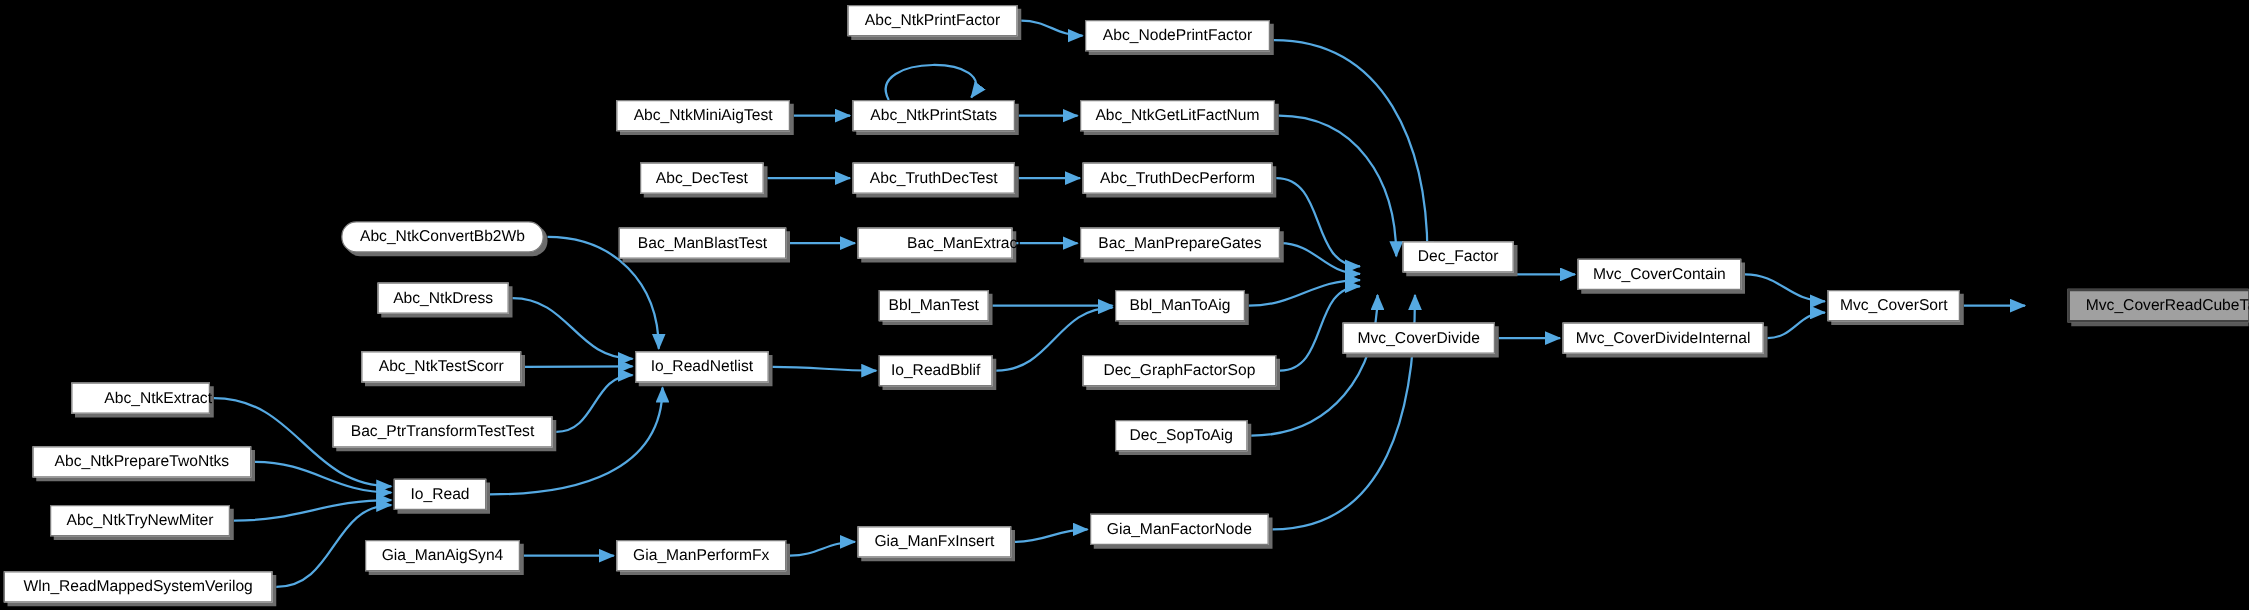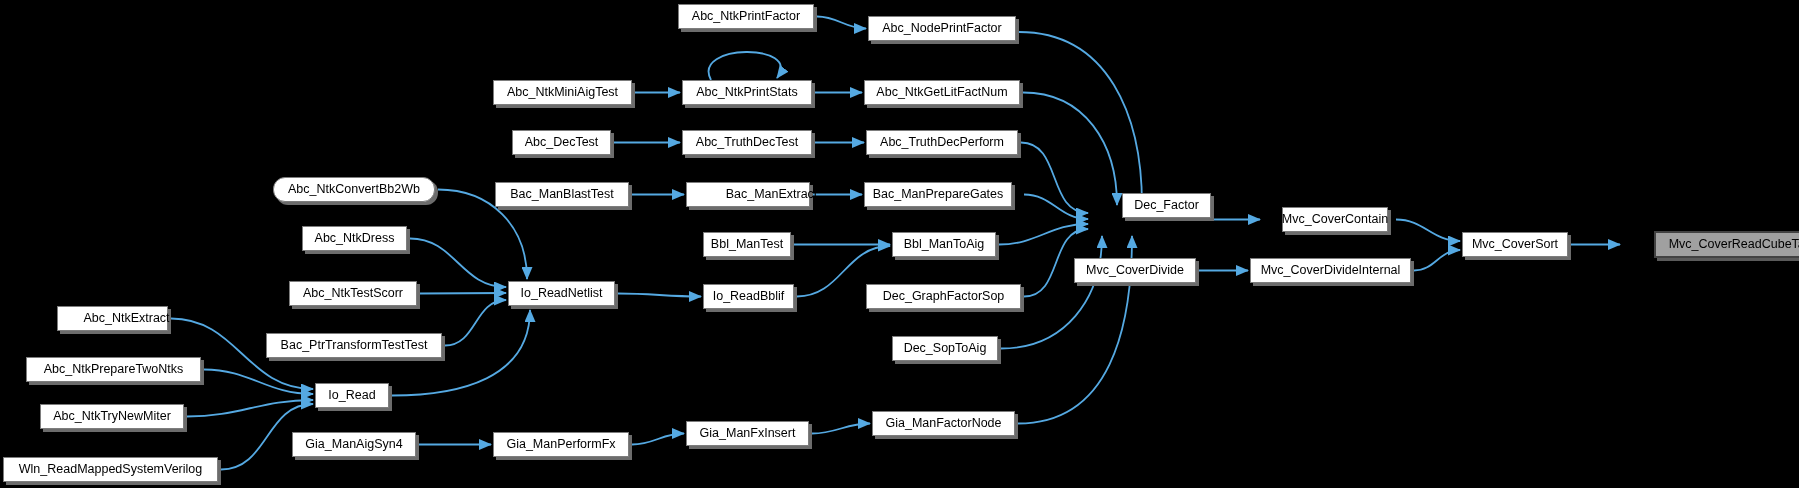--- a/index.html
+++ b/index.html
@@ -88,36 +88,36 @@
       </div>
       <div class="node" style="left: 273px; top: 177px; width: 162px; height: 25px; border-radius: 12px;">
         <span>Abc_NtkConvertBb2Wb</span>
       </div>
       <div class="node" style="left: 495px; top: 182px; width: 134px; height: 25px;">
         <span>Bac_ManBlastTest</span>
       </div>
       <div class="node" style="left: 686px; top: 182px; width: 124px; height: 25px; padding-left: 47px;">
         <span>Bac_ManExtract</span>
       </div>
-      <div class="node" style="left: 864px; top: 182px; width: 148px; height: 25px; text-align: right;">
+      <div class="node" style="left: 864px; top: 182px; width: 160px; height: 25px; text-align: right;">
         <span>Bac_ManPrepareGates</span>
       </div>
       <div class="node" style="left: 302px; top: 226px; width: 105px; height: 25px;">
         <span>Abc_NtkDress</span>
       </div>
       <div class="node" style="left: 703px; top: 232px; width: 88px; height: 25px; align-items: center;">
         <span>Bbl_ManTest</span>
       </div>
       <div class="node" style="left: 892px; top: 232px; width: 104px; height: 25px;">
         <span>Bbl_ManToAig</span>
       </div>
       <div class="node" style="left: 1090px; top: 193px; width: 89px; height: 25px; margin-left: 32px;">
         <span>Dec_Factor</span>
       </div>
-      <div class="node" style="left: 1262px; top: 207px; width: 106px; height: 25px; margin-left: 20px;">
+      <div class="node" style="left: 1262px; top: 207px; width: 131px; height: 25px;">
         <span>Mvc_CoverContain</span>
       </div>
       <div class="node" style="left: 289px; top: 281px; width: 128px; height: 25px;">
         <span>Abc_NtkTestScorr</span>
       </div>
       <div class="node" style="left: 508px; top: 281px; width: 107px; height: 25px;">
         <span>Io_ReadNetlist</span>
       </div>
       <div class="node" style="left: 703px; top: 284px; width: 91px; height: 25px;">
         <span>Io_ReadBblif</span>

